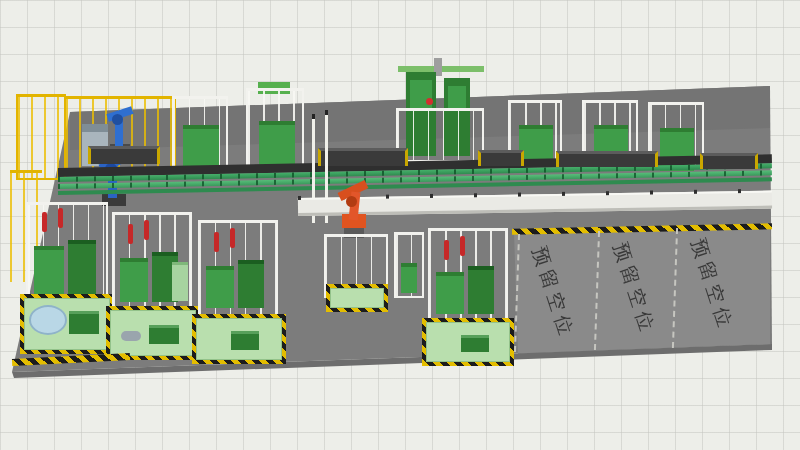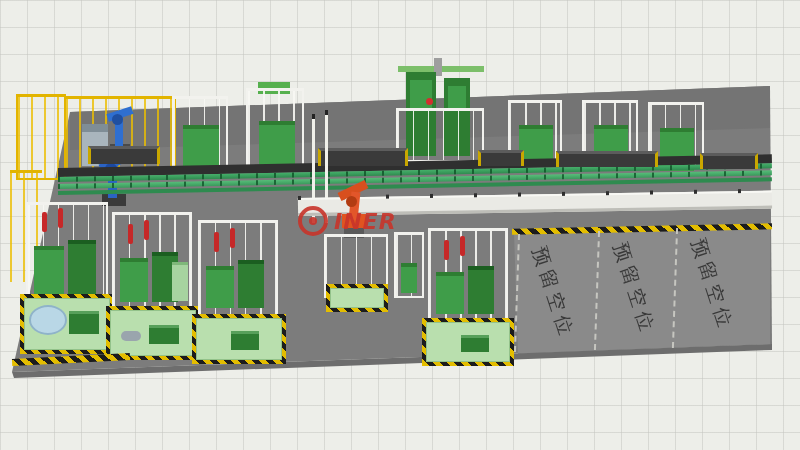--- a/index.html
+++ b/index.html
@@ -190,20 +190,14 @@
     <div class="gm-dark" style="left:48px;top:40px;width:26px;height:44px"></div>
     <div class="mat-wrap" style="left:2px;top:92px;width:92px;height:48px">
       <div class="mat">
         <div class="pump" style="left:34px;top:12px;width:28px;height:14px"></div>
       </div>
     </div>
   </div>
 
   <div class="hz" style="left:12px;top:356px;width:118px;height:7px;transform:rotate(-3deg)"></div>
 
-  <div class="wm" style="left:298px;top:206px">
-    <span class="wm-ring">
-        <span class="wm-dot"></span>
-      </span>
-    <span class="wm-text">INER</span>
-  </div>
 
 </div>
 
 </body></html>

